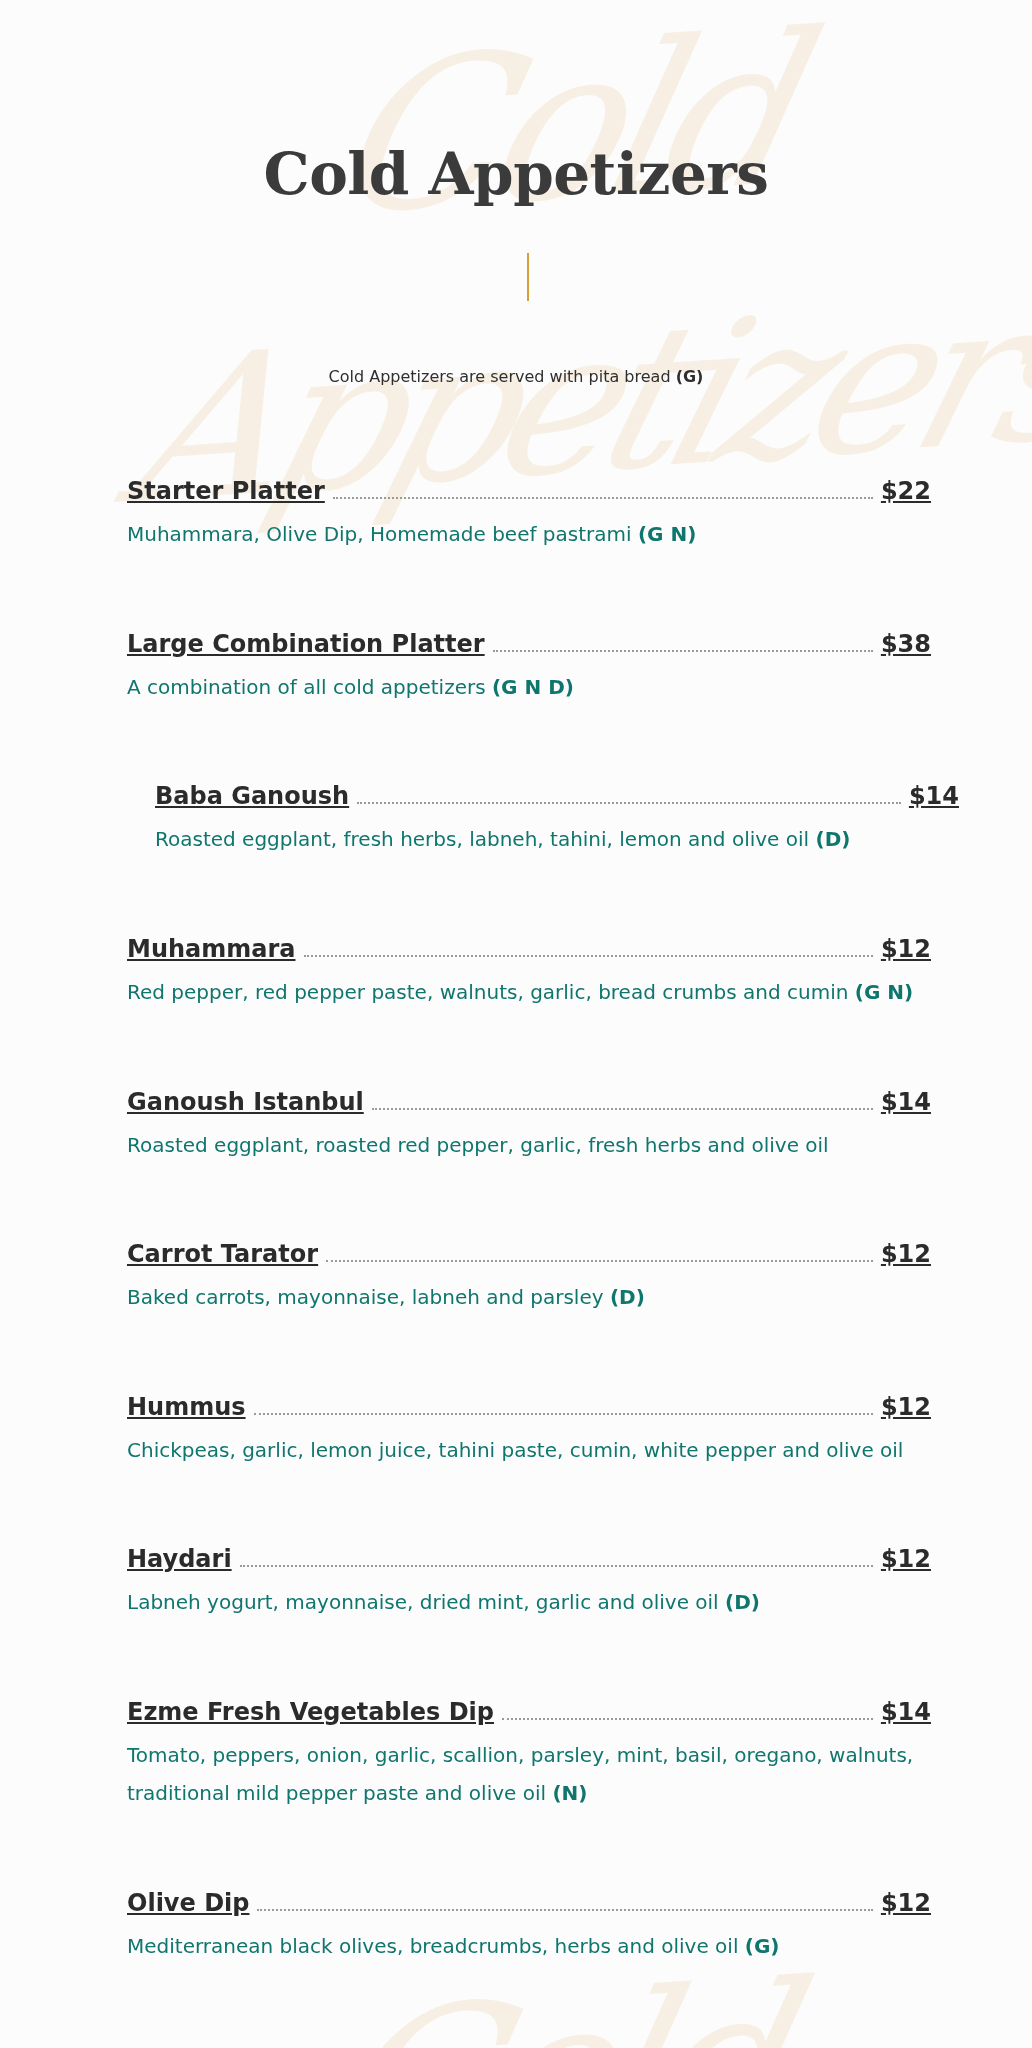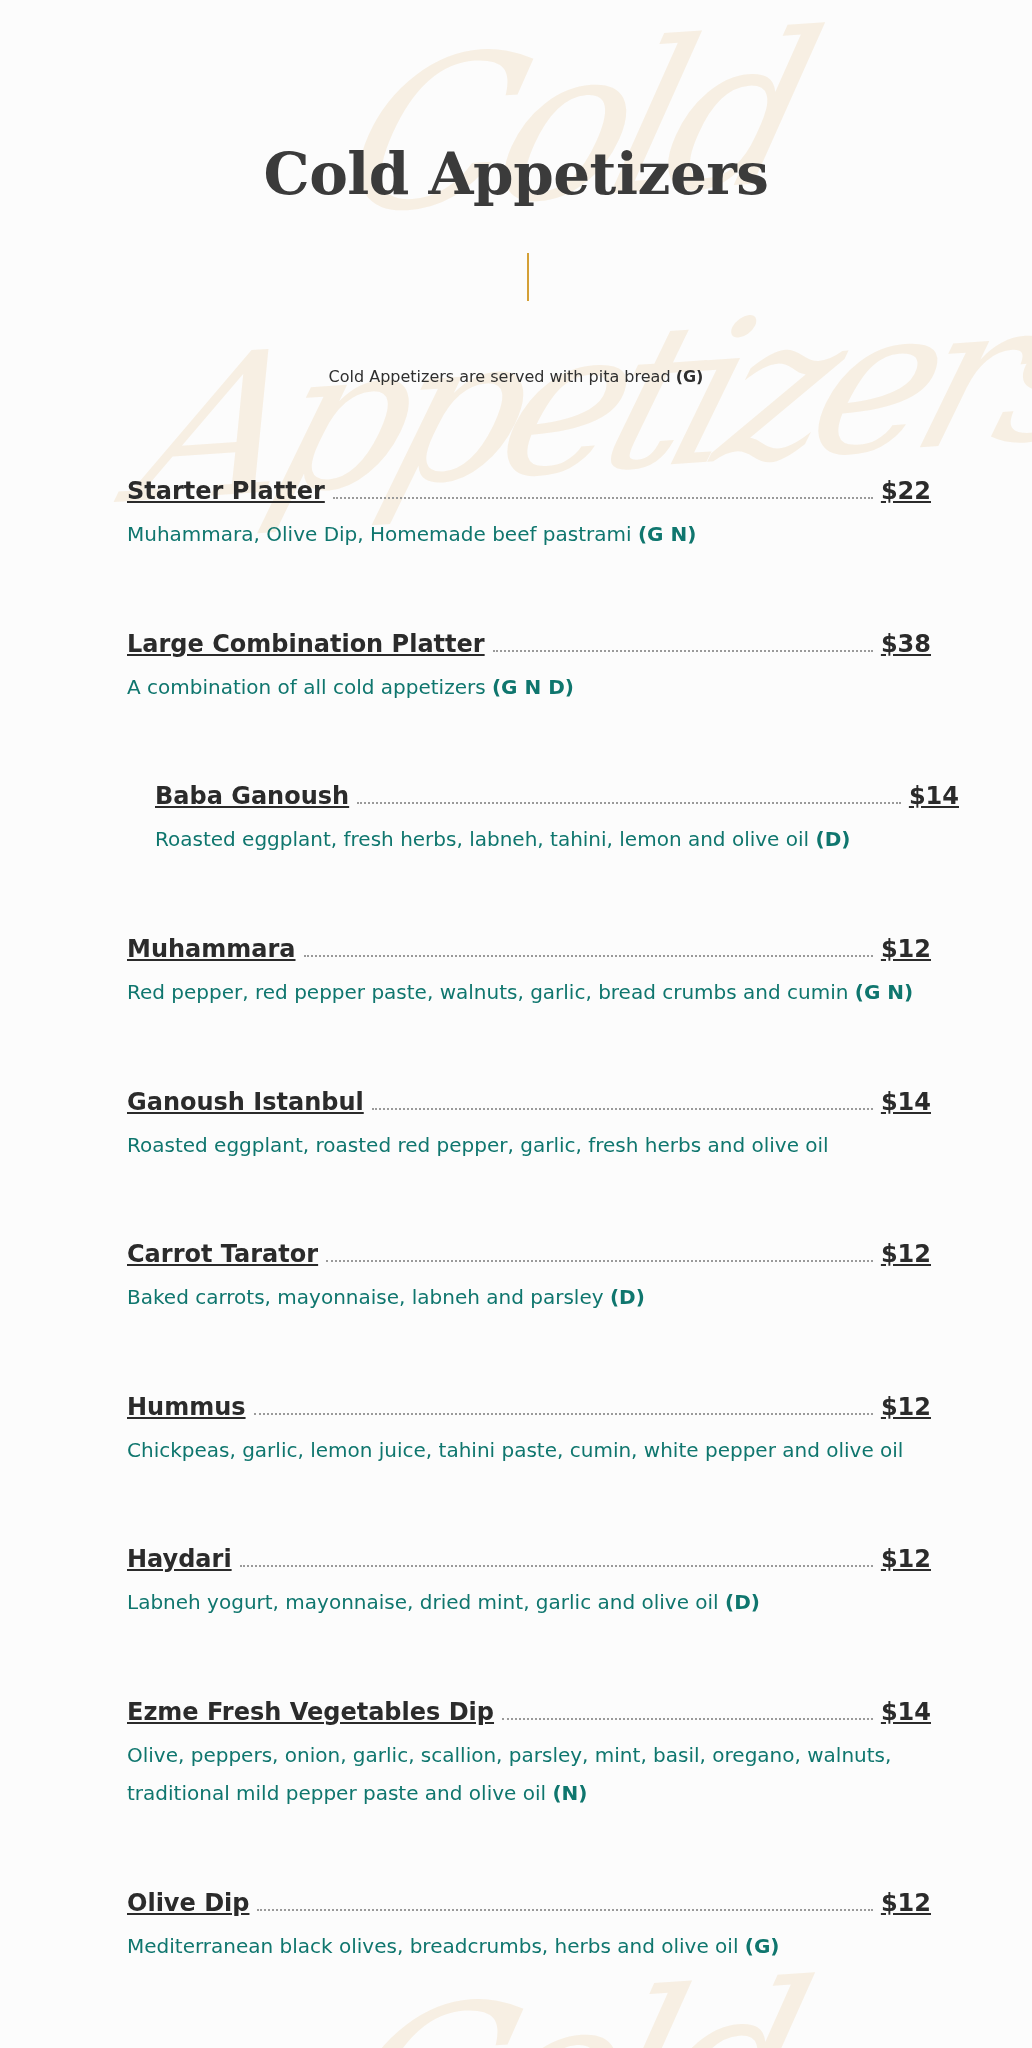--- a/index.html
+++ b/index.html
@@ -228,21 +228,21 @@
       </p>
     </div>
 
     <div class="menu-item" style="top:1698px;">
       <div class="item-head">
         <span class="item-name">Ezme Fresh Vegetables Dip</span>
         <span class="item-dots"></span>
         <span class="item-price">$14</span>
       </div>
       <p class="item-desc">
-        <span>Olive, peppers, onion, garlic, scallion, parsley, mint, basil, oregano, walnuts, traditional mild pepper paste and olive oil</span>
+        <span>Tomato, peppers, onion, garlic, scallion, parsley, mint, basil, oregano, walnuts, traditional mild pepper paste and olive oil</span>
         <b>(N)</b>
       </p>
     </div>
 
     <div class="menu-item" style="top:1889px;">
       <div class="item-head">
         <span class="item-name">Olive Dip</span>
         <span class="item-dots"></span>
         <span class="item-price">$12</span>
       </div>

